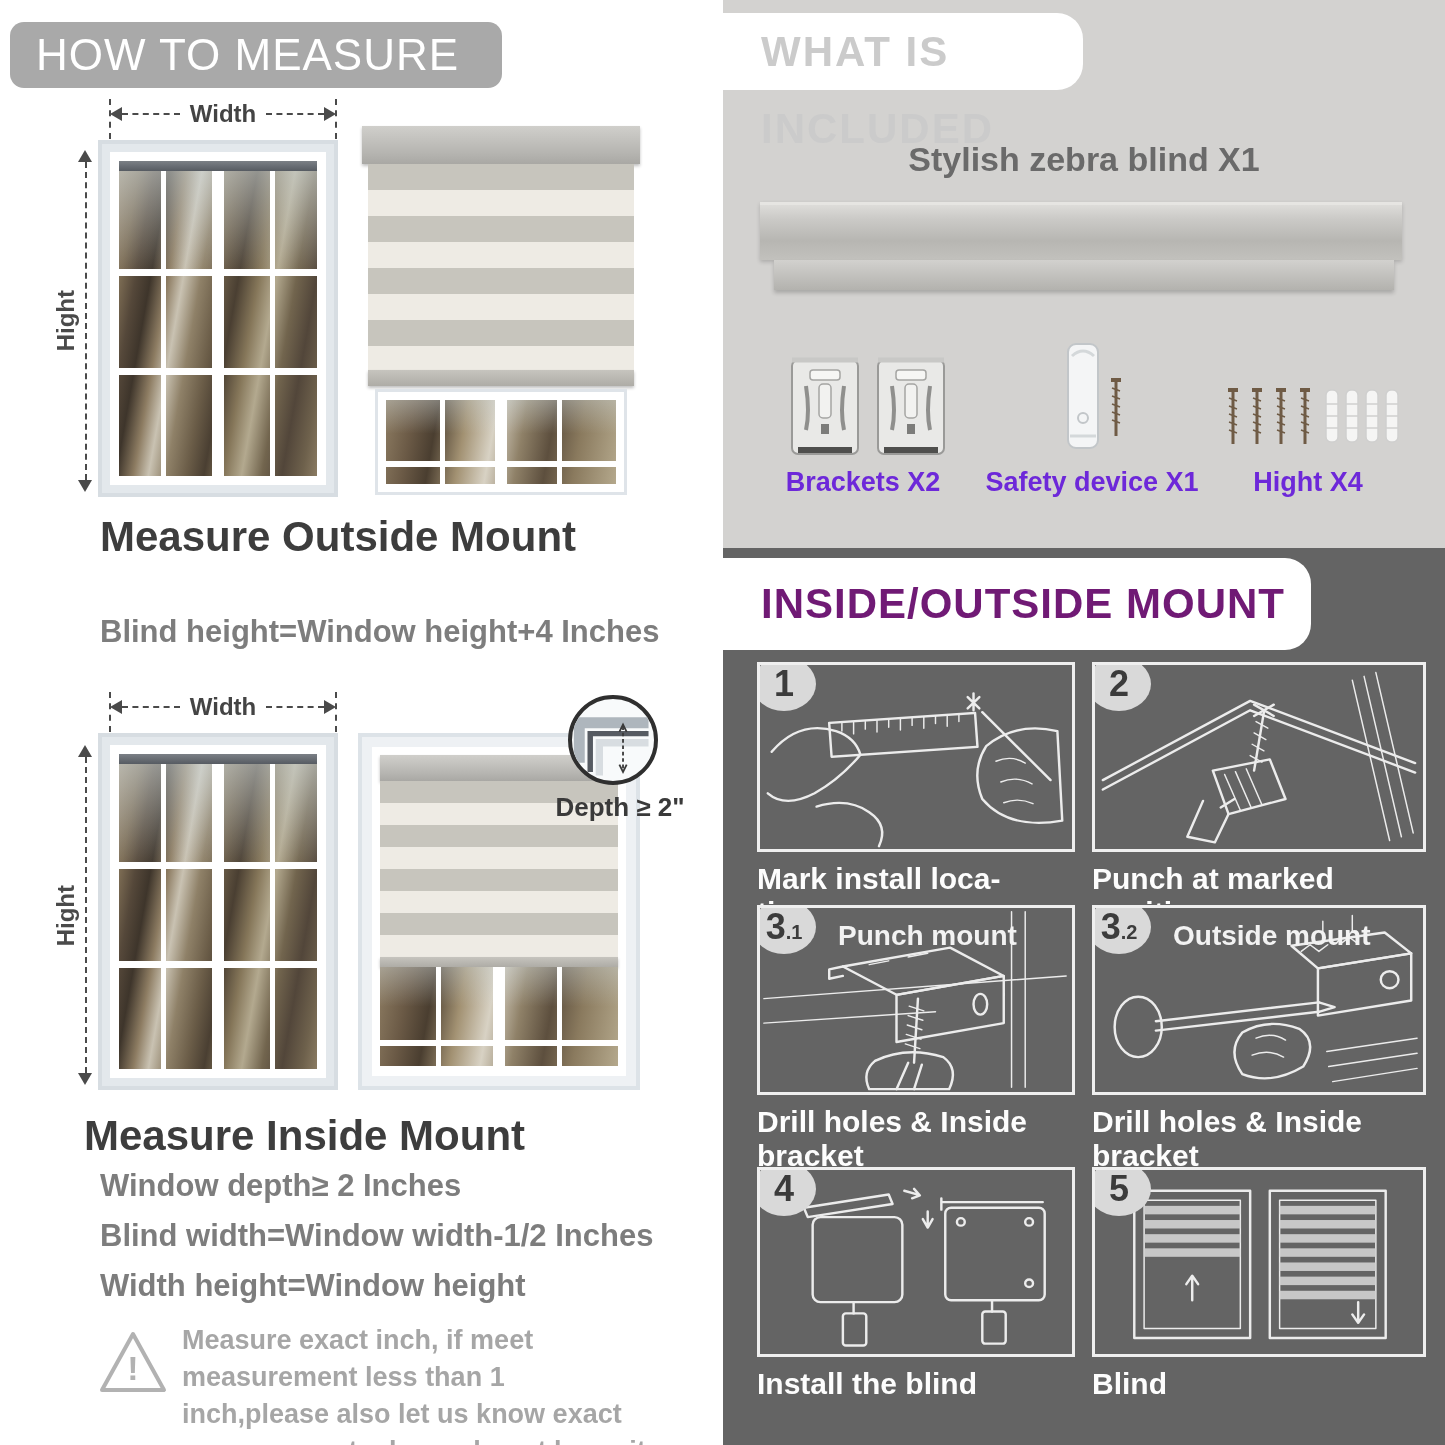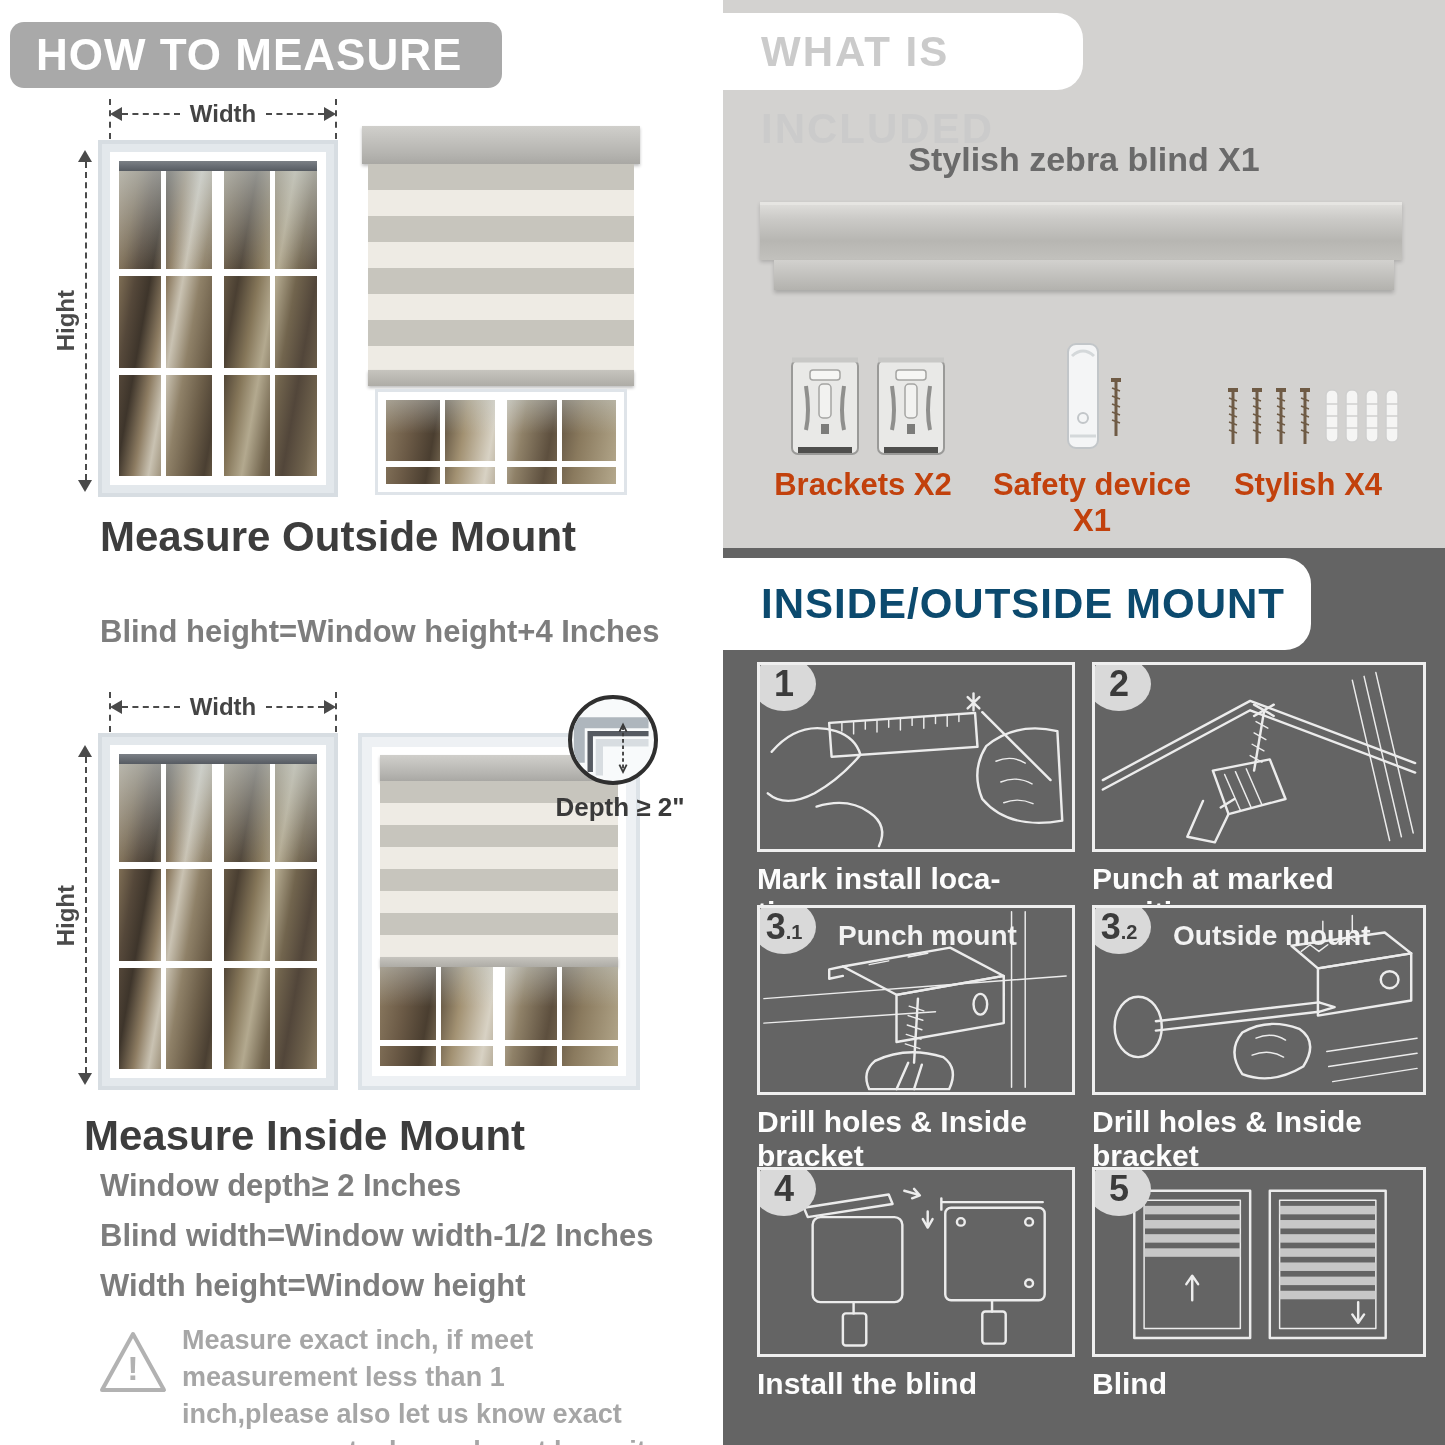--- a/index.html
+++ b/index.html
@@ -3,21 +3,21 @@
 <meta charset="utf-8">
 <style>
   html,body{margin:0;padding:0;background:#ffffff;}
   *{box-sizing:border-box;}
   #stage{position:relative;width:1445px;height:1445px;background:#ffffff;overflow:hidden;
          font-family:"Liberation Sans",sans-serif;}
   .abs{position:absolute;}
 
   
   .hdr-bubble{left:10px;top:22px;width:492px;height:66px;background:#a9a9a9;border-radius:14px;
-              color:#ffffff;font-size:44px;font-weight:bold;line-height:66px;padding-left:26px;letter-spacing:1px;}
+              color:#ffffff;font-size:44px;font-weight:normal;line-height:66px;padding-left:26px;letter-spacing:1px;}
   .sec-title{color:#3d3d3d;font-size:42px;font-weight:bold;}
   .sec-line{color:#7d7d7d;font-size:31px;font-weight:bold;}
   .note-text{color:#a6a6a6;font-size:27px;font-weight:bold;line-height:37px;width:470px;}
 
   
   .harrow{display:flex;align-items:center;color:#444444;font-size:24px;font-weight:bold;height:20px;}
   .harrow .dash{flex:1;height:0;border-top:2px dashed #4a4a4a;}
   .harrow .lbl{margin:0 10px;}
   .tri-l{width:0;height:0;border-top:7px solid transparent;border-bottom:7px solid transparent;border-right:12px solid #4a4a4a;}
   .tri-r{width:0;height:0;border-top:7px solid transparent;border-bottom:7px solid transparent;border-left:12px solid #4a4a4a;}
@@ -62,23 +62,23 @@
   .zrail{background:linear-gradient(180deg,#c6c4be,#aeaca6);box-shadow:0 2px 3px rgba(0,0,0,0.25);}
 
   .callout{border:4px solid #2f2f2f;border-radius:50%;background:#f8fafb;overflow:hidden;}
   .depth-lbl{color:#3a3a3a;font-size:26px;font-weight:bold;text-align:center;}
 
   
   .panel-light{left:723px;top:0;width:722px;height:548px;background:#d3d2d0;}
   .panel-dark{left:723px;top:548px;width:722px;height:897px;background:#646464;}
   .bubble-white{background:#ffffff;border-radius:0 26px 26px 0;}
   .inc-hdr{color:#cbcbcb;font-size:42px;font-weight:bold;line-height:77px;padding-left:38px;letter-spacing:2px;}
-  .mnt-hdr{color:#0c4a6e;font-size:42px;font-weight:bold;line-height:92px;padding-left:38px;letter-spacing:1px;}
+  .mnt-hdr{color:#701a75;font-size:42px;font-weight:bold;line-height:92px;padding-left:38px;letter-spacing:1px;}
   .blind-title{color:#6a6a6a;font-size:34px;font-weight:bold;text-align:center;}
-  .item-label{color:#c2410c;font-size:31px;font-weight:bold;text-align:center;}
+  .item-label{color:#6d28d9;font-size:27px;font-weight:bold;text-align:center;}
 
   .rail-main{background:linear-gradient(180deg,#dddcd9 0%,#cbcac7 25%,#b7b6b2 65%,#c2c1bd 100%);
              border-top:3px solid #e6e5e2;box-shadow:0 2px 4px rgba(0,0,0,0.18);}
   .rail-sub{background:linear-gradient(180deg,#d2d1ce,#b3b2ae);box-shadow:0 3px 4px rgba(0,0,0,0.2);}
 
   .step-panel{border:3px solid #efefef;background:#646464;position:relative;overflow:hidden;}
   .badge{position:absolute;top:-8px;left:-8px;width:64px;height:54px;background:#d9d9d9;border-radius:50%;
          display:flex;align-items:center;justify-content:center;color:#3c3c3c;font-weight:bold;}
   .badge .n{font-size:36px;}
   .badge .s{font-size:20px;margin-top:10px;}
@@ -281,21 +281,21 @@
         <g transform="translate(164 4)">
             <rect x="0" y="0" width="12" height="52" rx="5"></rect>
             <path d="M0 14 h12 M0 26 h12 M0 38 h12" fill="none"></path>
           </g>
       </g>
     </svg>
   </div>
 
   <div class="abs item-label" style="left:758px;top:467px;width:210px;">Brackets X2</div>
   <div class="abs item-label" style="left:972px;top:467px;width:240px;">Safety device X1</div>
-  <div class="abs item-label" style="left:1208px;top:467px;width:200px;">Stylish X4</div>
+  <div class="abs item-label" style="left:1208px;top:467px;width:200px;">Hight X4</div>
 
   <div class="abs panel-dark"></div>
   <div class="abs bubble-white mnt-hdr" style="left:723px;top:558px;width:588px;height:92px;">INSIDE/OUTSIDE MOUNT</div>
 
   <div class="abs" style="left:757px;top:662px;width:318px;">
     <div class="step-panel" style="height:190px;">
       <svg class="line-art" viewBox="0 0 320 195" preserveAspectRatio="none">
         <path d="M12 92 Q40 58 78 70 Q98 77 103 95 Q83 120 56 136 Q26 152 8 136"></path>
         <path d="M58 150 Q90 140 112 156 Q132 170 122 192"></path>
         <rect x="72" y="56" width="150" height="36" transform="rotate(-4 147 74)"></rect>

